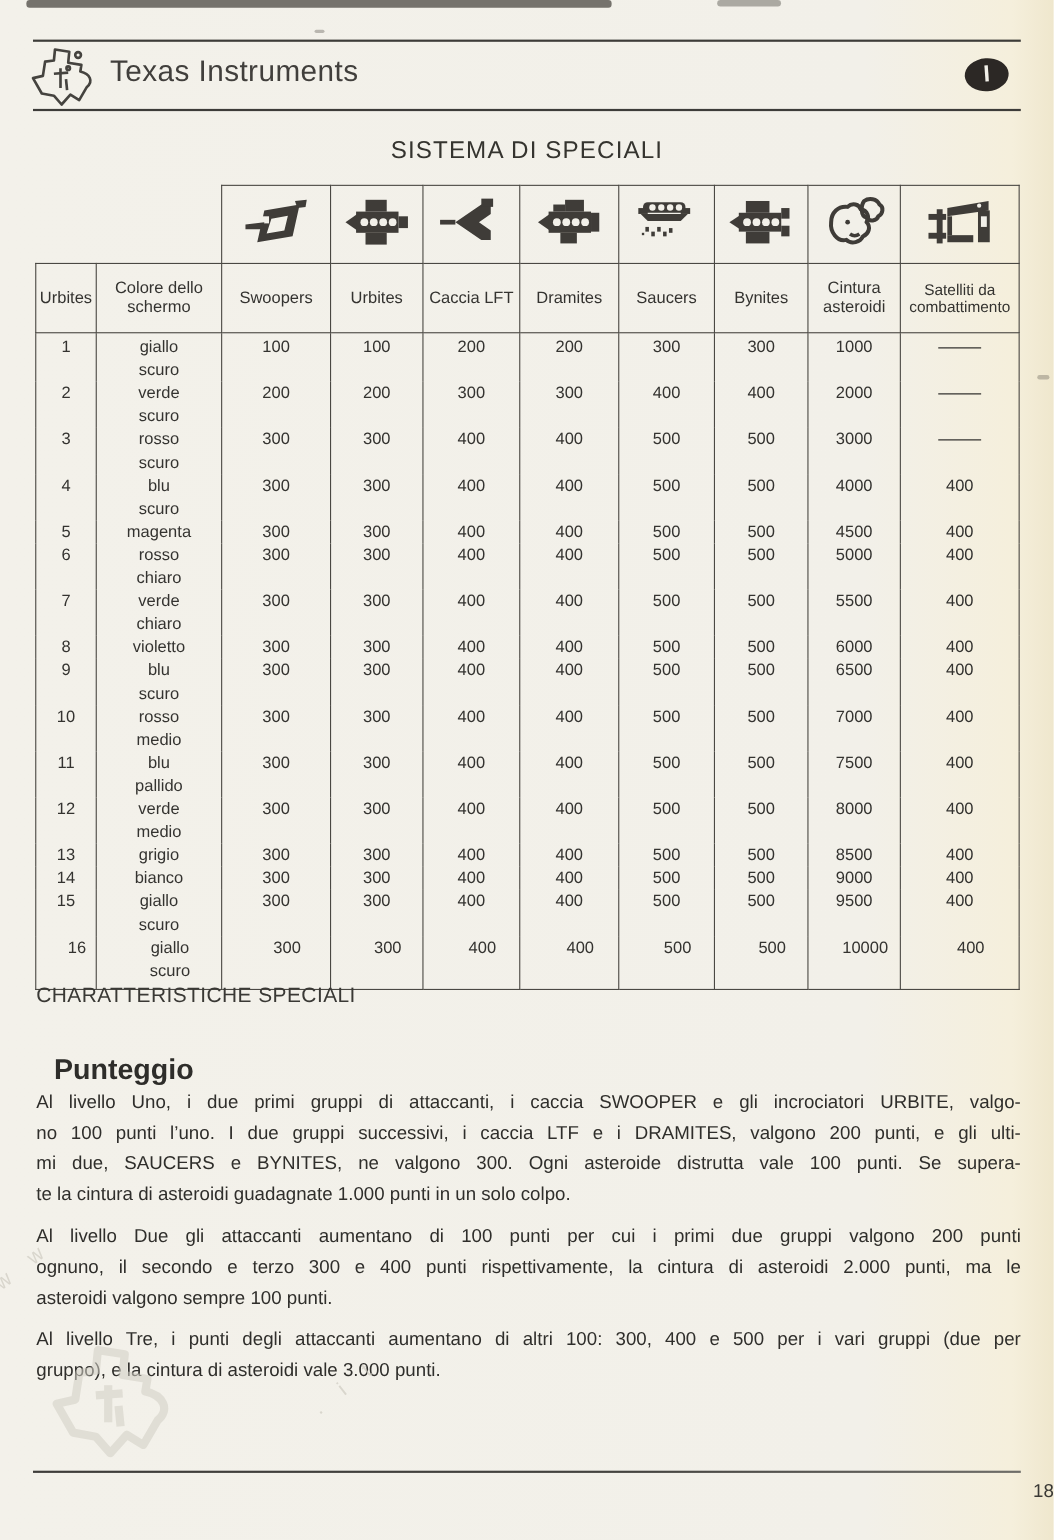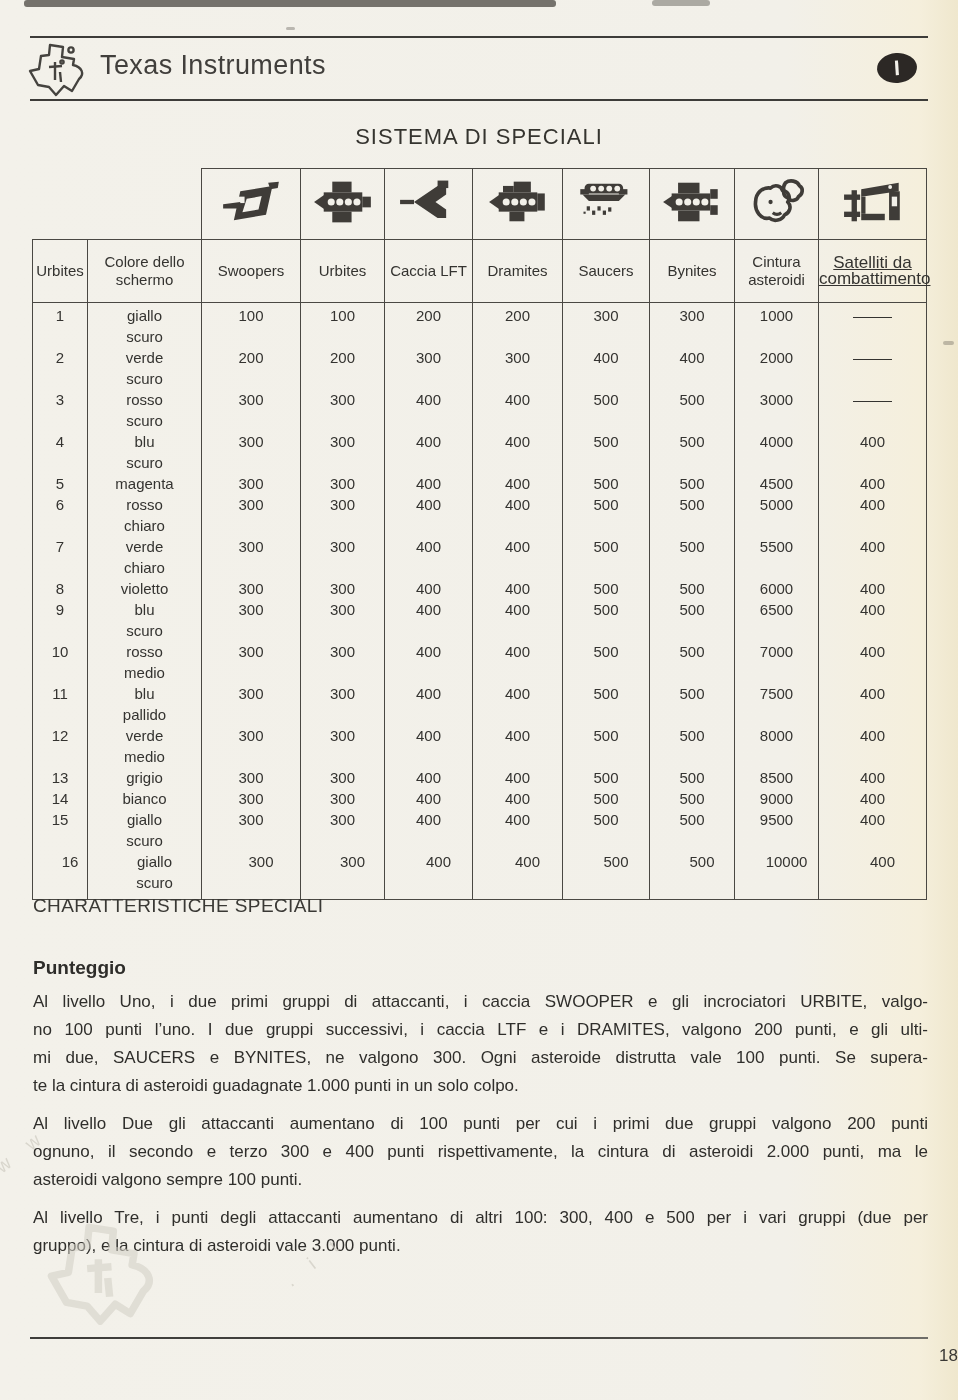--- a/index.html
+++ b/index.html
@@ -27,30 +27,30 @@
 
   .title { position:absolute; top:124px; left:0; width:958px; text-align:center;
     font-size:22px; letter-spacing:1px; color:#35342f; }
 
   .scoretable { position:absolute; left:32px; top:168px; border-collapse:collapse; table-layout:fixed; width:894px; }
   .scoretable td, .scoretable th { padding:0; }
   .icon-row td.iconcell { border:1.6px solid #4a4843; height:70px; text-align:center; vertical-align:middle; }
   .icon-row td.spacer { border:none; }
   .head-row th { border:1.6px solid #4a4843; height:62px; font-weight:400; font-size:15px;
     line-height:18px; text-align:center; vertical-align:middle; color:#343330; }
-  .head-row th.small { font-size:17px; line-height:16px;text-decoration:underline; }
+  .head-row th.small { font-size:14px; line-height:16px; }
   .scoretable tbody td { border-left:1.6px solid #4a4843; border-right:1.6px solid #4a4843;
     border-top:none; border-bottom:none; vertical-align:top; text-align:center;
     font-size:15px; line-height:21px; color:#343330; }
   .scoretable tbody tr:last-child td { border-bottom:1.6px solid #4a4843; padding-bottom:6px;padding-left:20px; }
   .scoretable tbody tr:first-child td { padding-top:2px; }
   .wide-dash { display:inline-block; transform:scaleX(2.6); transform-origin:center; }
 
   .sect-head { position:absolute; left:33px; top:895px; font-size:19px; letter-spacing:.4px; color:#3a3935; }
-  .sub-head  { position:absolute; left:33px; top:957px; font-size:19px; font-weight:bold; color:#2e2d2a;text-align:right; }
+  .sub-head  { position:absolute; left:49px; top:957px; font-size:26px; font-weight:bold; color:#2e2d2a;text-align:right; }
   .bodytext  { position:absolute; left:33px; top:988px; width:895px; font-size:17px; color:#2f2e2b; }
   .bodytext .para { margin:0 0 10px 0; }
   .bodytext .line { height:28px; line-height:28px; text-align:justify; text-align-last:justify; white-space:nowrap; }
   .bodytext .line.last { text-align-last:left; }
 
   .pageno { position:absolute; top:1346px; left:0; width:958px; text-align:right; font-size:17px; color:#3a3935; }
 
   .watermark { position:absolute; opacity:.55; }
   .wm-text { position:absolute; color:#cfccc2; font-size:19px; letter-spacing:9px; transform:rotate(-38deg); opacity:.7; }
 </style>

